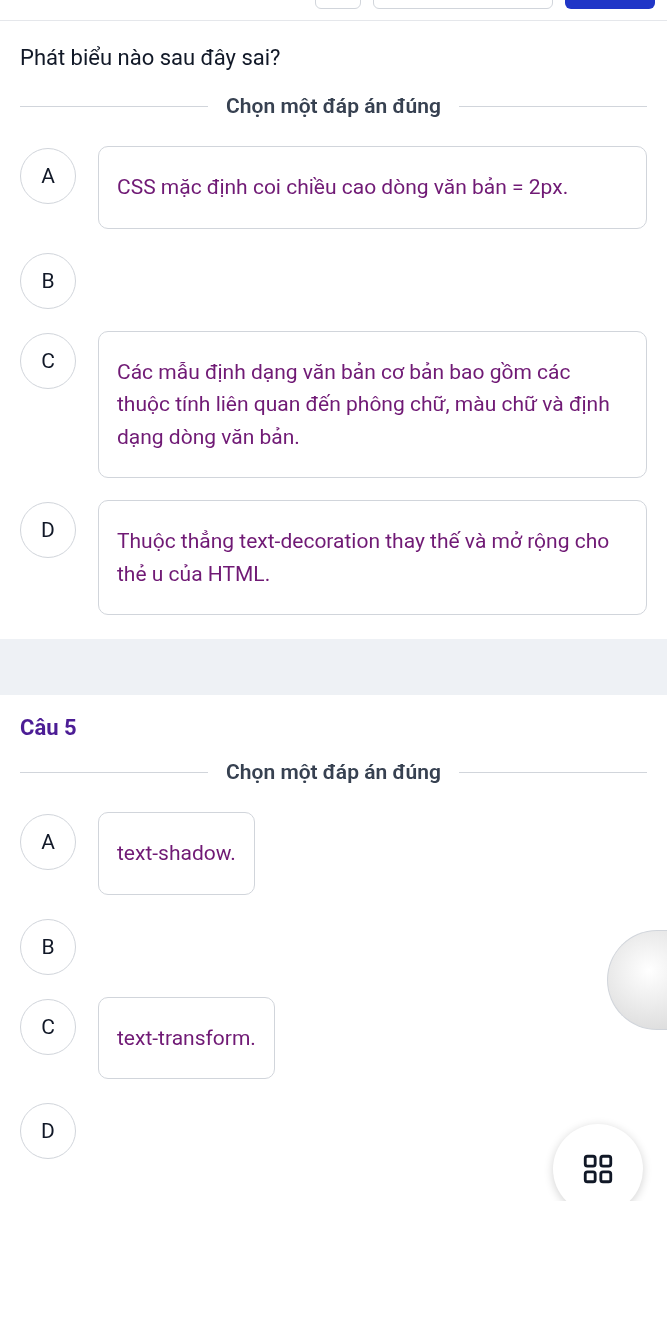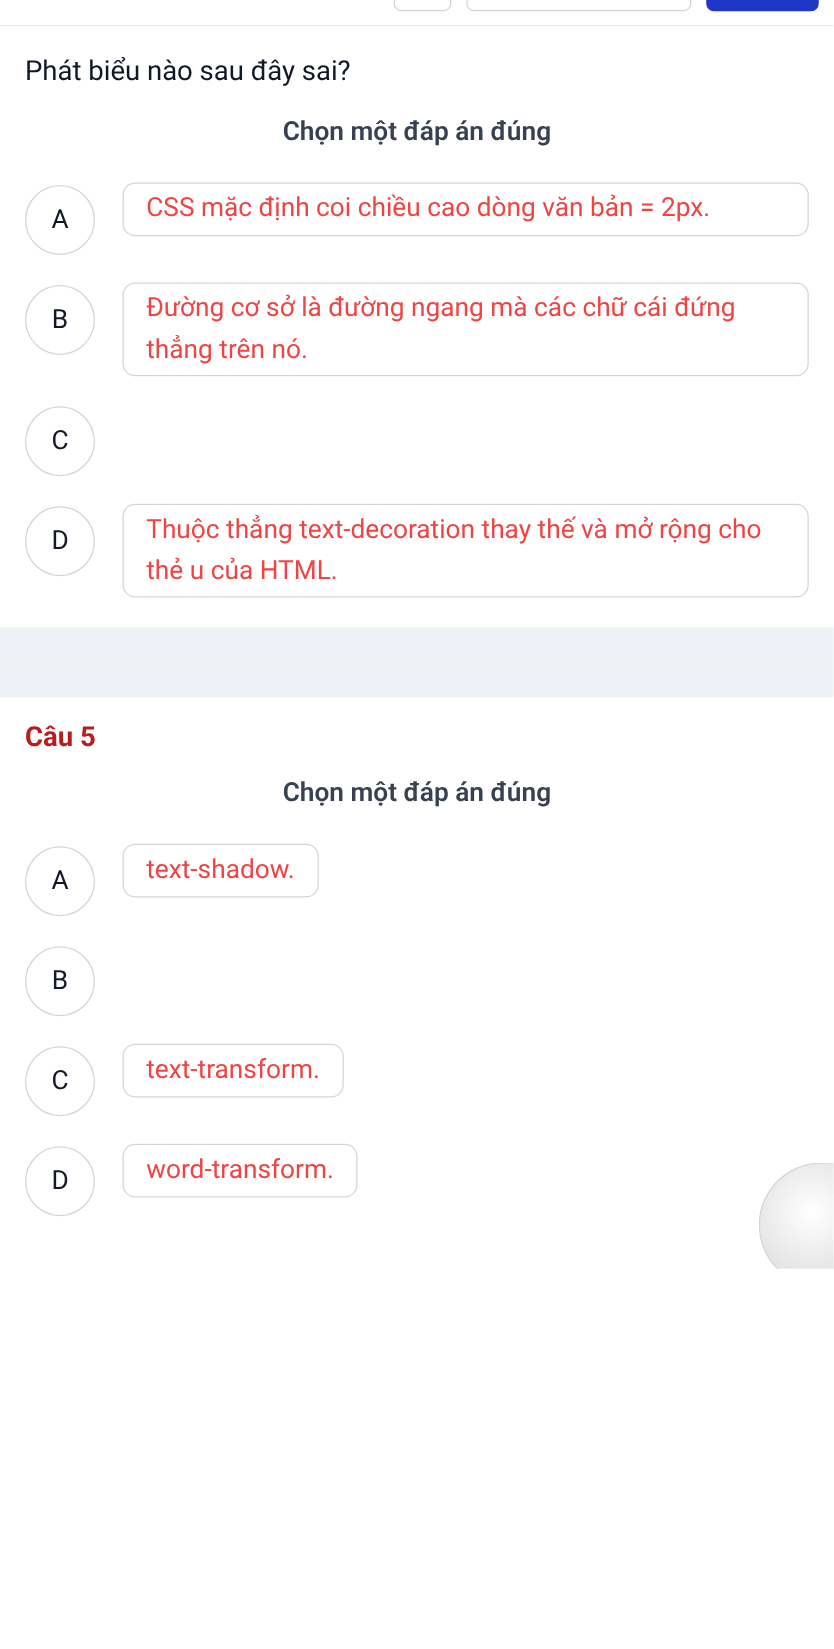--- a/index.html
+++ b/index.html
@@ -37,28 +37,27 @@
   }
   .question-text {
     font-size: 22px;
     color: #111827;
     line-height: 1.5;
     margin-bottom: 20px;
   }
   .question-label {
     font-size: 22px;
     font-weight: 700;
-    color: #b91c1c;
+    color: #4c1d95;
     margin-bottom: 10px;
   }
   .divider-row {
     display: flex;
     align-items: center;
     margin: 20px 0 28px 0;
-    flex-direction: column;
   }
   .divider-line {
     flex: 1;
     height: 1px;
     background: #d1d5db;
   }
   .divider-text {
     padding: 0 18px;
     font-size: 21px;
     font-weight: 600;
@@ -80,24 +79,24 @@
     align-items: center;
     justify-content: center;
     font-size: 21px;
     color: #111827;
     margin-top: 2px;
   }
   .option-text {
     flex: 1;
     border: 1px solid #d1d5db;
     border-radius: 10px;
-    padding: 4px 18px;
+    padding: 24px 18px;
     font-size: 21px;
     line-height: 1.55;
-    color: #ef4444;
+    color: #701a75;
   }
   .option-text.short {
     flex: 0 0 auto;
     text-align: right;
   }
   .gap-block {
     background: #eef1f5;
     height: 56px;
   }
   .avatar-float {
@@ -146,25 +145,25 @@
     <div class="divider-line"></div>
   </div>
 
   <div class="option-row">
     <div class="option-letter">A</div>
     <div class="option-text">CSS mặc định coi chiều cao dòng văn bản = 2px.</div>
   </div>
 
   <div class="option-row">
     <div class="option-letter">B</div>
-    <div class="option-text">Đường cơ sở là đường ngang mà các chữ cái đứng thẳng trên nó.</div>
   </div>
 
   <div class="option-row">
     <div class="option-letter">C</div>
+    <div class="option-text">Các mẫu định dạng văn bản cơ bản bao gồm các thuộc tính liên quan đến phông chữ, màu chữ và định dạng dòng văn bản.</div>
   </div>
 
   <div class="option-row" style="margin-bottom:4px;">
     <div class="option-letter">D</div>
     <div class="option-text">Thuộc thẳng text-decoration thay thế và mở rộng cho thẻ u của HTML.</div>
   </div>
 </div>
 
 <div class="gap-block"></div>
 
@@ -186,21 +185,20 @@
     <div class="option-letter">B</div>
   </div>
 
   <div class="option-row">
     <div class="option-letter">C</div>
     <div class="option-text short">text-transform.</div>
   </div>
 
   <div class="option-row">
     <div class="option-letter">D</div>
-    <div class="option-text short">word-transform.</div>
   </div>
 </div>
 
 <div class="avatar-float"></div>
 
 <div class="fab">
   <svg viewBox="0 0 24 24" fill="none" stroke="#111827" stroke-width="2">
     <rect x="3" y="3" width="7" height="7" rx="1.5"></rect>
     <rect x="14" y="3" width="7" height="7" rx="1.5"></rect>
     <rect x="3" y="14" width="7" height="7" rx="1.5"></rect>

